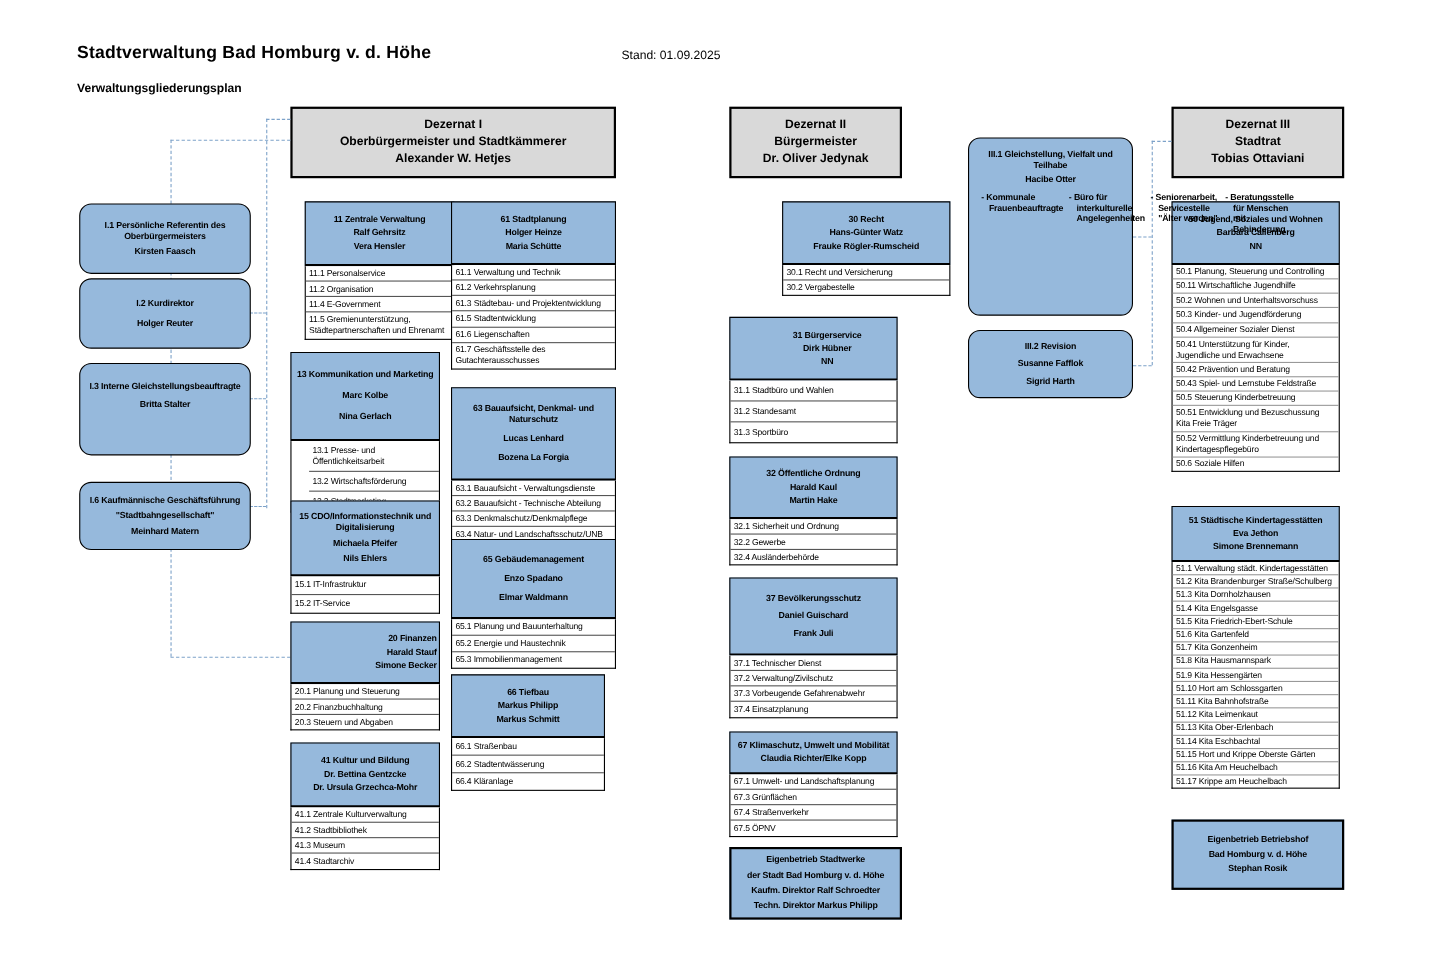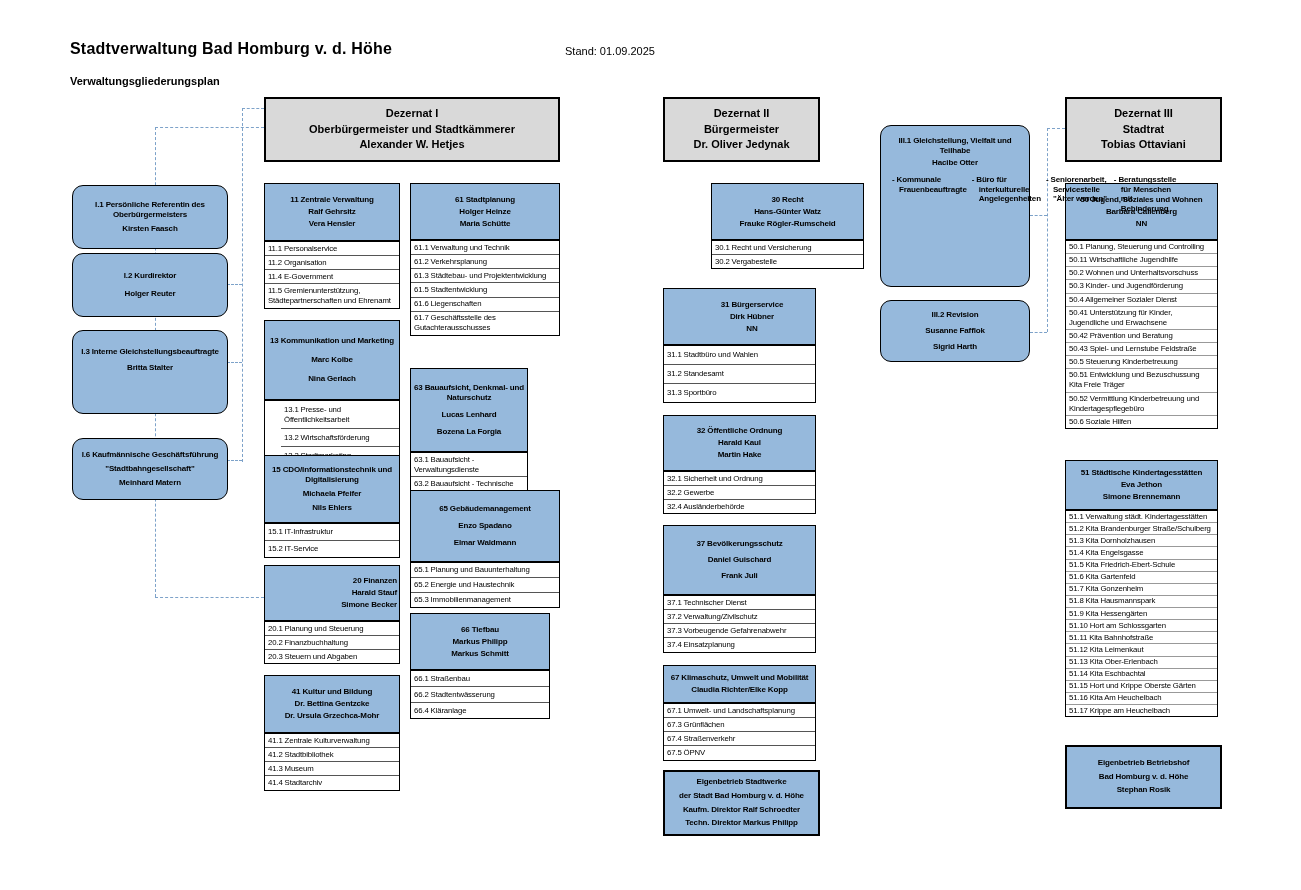--- a/index.html
+++ b/index.html
@@ -24,27 +24,27 @@
   .uhdr{background:var(--blue,#96b9dc);border:1.5px solid #000;border-bottom:2px solid #000;
         display:flex;flex-direction:column;justify-content:center;align-items:center;row-gap:3px;
         text-align:center;padding:2px 2px;}
   .utitle{font-weight:bold;font-size:8px;letter-spacing:-.15px;line-height:1.25;}
   .uleader{font-weight:bold;font-size:8px;letter-spacing:-.15px;line-height:1.1;}
   .ulist{background:#fff;border:1px solid #000;border-top:none;}
   .uitem{font-size:7.8px;letter-spacing:-.15px;line-height:1.3;padding:1.5px 3px;border-bottom:1px solid #555;}
   .uitem:last-child{border-bottom:none;}
 
   
-  #u-11{left:264px;top:183px;width:136px;} #u-11 .uhdr{height:52px;}
+  #u-11{left:277px;top:183px;width:136px;} #u-11 .uhdr{height:52px;}
   #u-13{left:264px;top:320px;width:136px;} #u-13 .uhdr{height:74px;row-gap:10px;} #u-13 .uitem{padding:3.5px 3px;margin-left:16px;}
   #u-15{left:264px;top:455px;width:136px;} #u-15 .uhdr{height:62px;row-gap:5px;} #u-15 .uitem{padding:3px 3px;}
   #u-20{left:264px;top:565px;width:136px;} #u-20 .uhdr{height:50px;align-items:flex-end;}
   #u-41{left:264px;top:675px;width:136px;} #u-41 .uhdr{height:52px;}
   #u-61{left:410px;top:183px;width:150px;} #u-61 .uhdr{height:51px;}
-  #u-63{left:410px;top:368px;width:118px;} #u-63 .uhdr{height:78px;row-gap:8px;}
+  #u-63{left:410px;top:352px;width:150px;} #u-63 .uhdr{height:78px;row-gap:8px;}
   #u-65{left:410px;top:490px;width:150px;} #u-65 .uhdr{height:66px;row-gap:8px;} #u-65 .uitem{padding:2px 3px;}
   #u-66{left:410px;top:613px;width:140px;} #u-66 .uhdr{height:51px;} #u-66 .uitem{padding:2.5px 3px;}
   #u-30{left:663px;top:183px;width:153px;padding-left:48px;} #u-30 .uhdr{height:51px;}
   #u-31{left:663px;top:288px;width:153px;} #u-31 .uhdr{height:51px;padding-left:27px;} #u-31 .uitem{padding:4px 3px;}
   #u-32{left:663px;top:415px;width:153px;} #u-32 .uhdr{height:50px;}
   #u-37{left:663px;top:525px;width:153px;} #u-37 .uhdr{height:64px;row-gap:7px;}
   #u-67{left:663px;top:665px;width:153px;} #u-67 .uhdr{height:32px;}
   #u-50{left:1065px;top:183px;width:153px;} #u-50 .uhdr{height:51px;} #u-50 .uitem{padding:1px 3px;border-bottom-color:#999;}
   #u-51{left:1065px;top:460px;width:153px;} #u-51 .uhdr{height:44px;} #u-51 .uitem{padding:.5px 3px;border-bottom-color:#999;}
 

